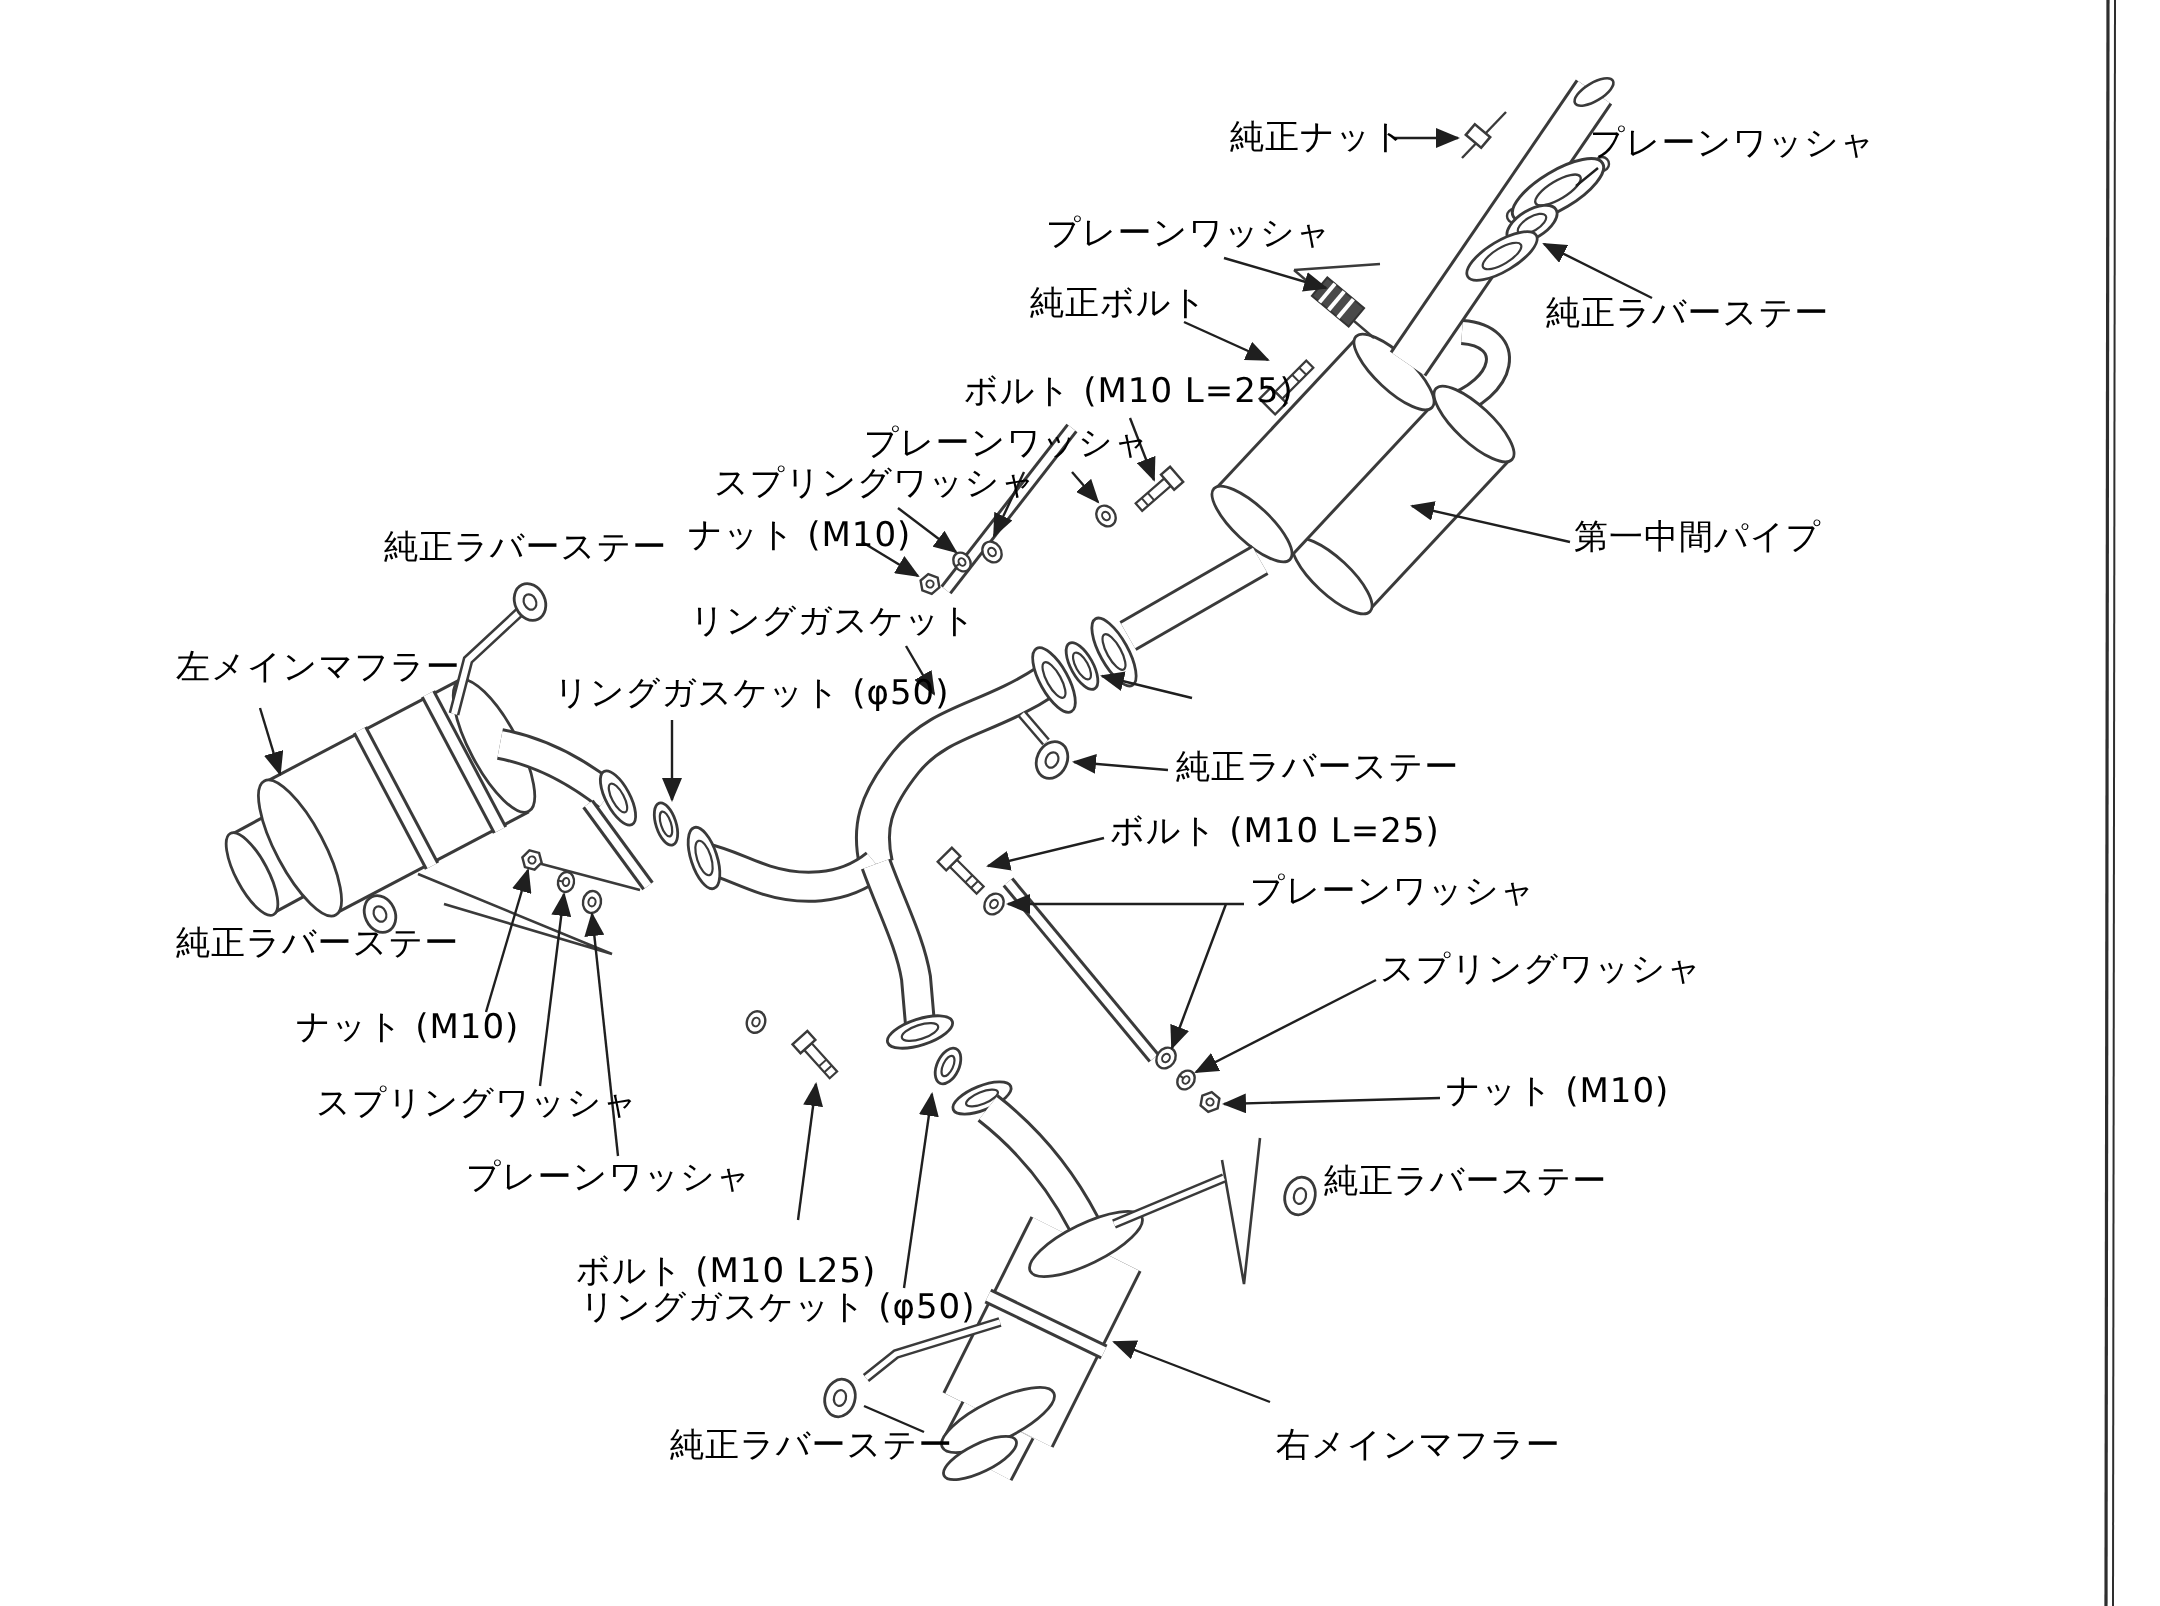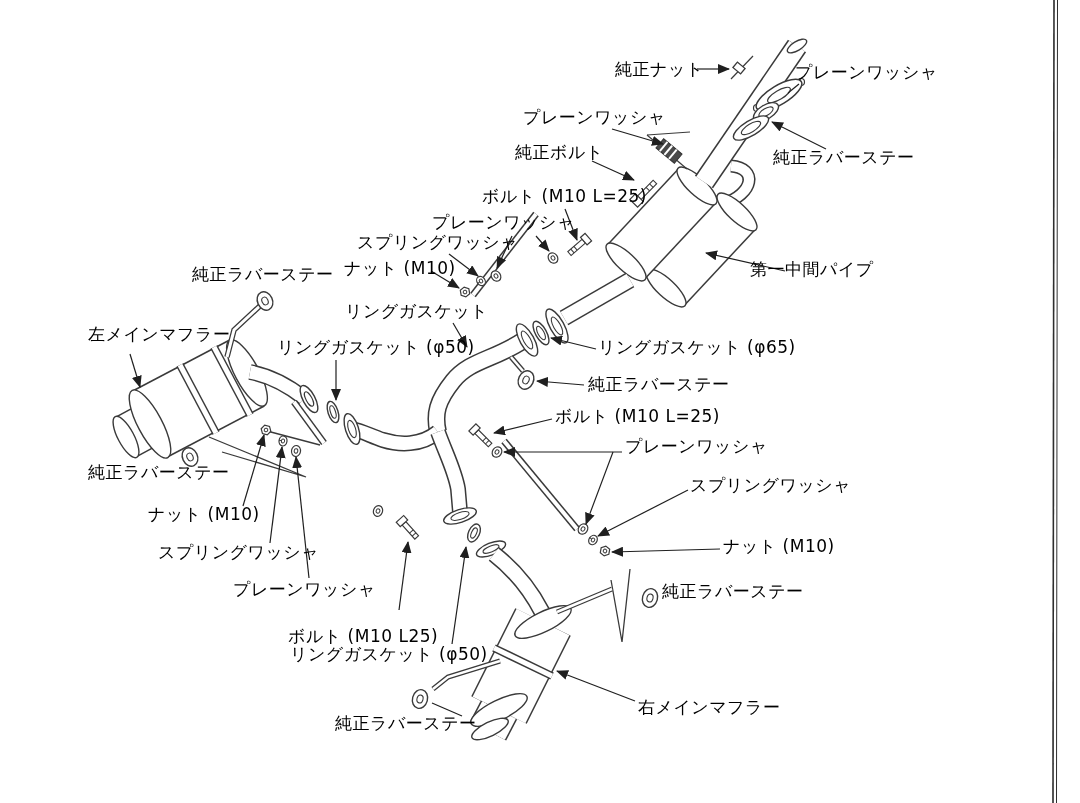--- a/index.html
+++ b/index.html
@@ -245,30 +245,29 @@
 <div class="lbl" style="left:515px;top:143px">純正ボルト</div>
 <div class="lbl" style="left:773px;top:148px">純正ラバーステー</div>
 <div class="lbl" style="left:482px;top:187px">ボルト (M10 L=25)</div>
 <div class="lbl" style="left:432px;top:213px">プレーンワッシャ</div>
 <div class="lbl" style="left:357px;top:233px">スプリングワッシャ</div>
 <div class="lbl" style="left:344px;top:259px">ナット (M10)</div>
 <div class="lbl" style="left:192px;top:265px">純正ラバーステー</div>
 <div class="lbl" style="left:345px;top:302px">リングガスケット</div>
 <div class="lbl" style="left:88px;top:325px">左メインマフラー</div>
 <div class="lbl" style="left:277px;top:338px">リングガスケット (φ50)</div>
-<div class="lbl" style="left:750px;top:260px">第一中間パイプ</div>
-<div class="lbl" style="left:598px;top:338px">リングガスケット (φ65)</div>
+<div class="lbl" style="left:787px;top:260px">第一中間パイプ</div>
 <div class="lbl" style="left:588px;top:375px">純正ラバーステー</div>
 <div class="lbl" style="left:555px;top:407px">ボルト (M10 L=25)</div>
 <div class="lbl" style="left:625px;top:437px">プレーンワッシャ</div>
 <div class="lbl" style="left:88px;top:463px">純正ラバーステー</div>
 <div class="lbl" style="left:690px;top:476px">スプリングワッシャ</div>
 <div class="lbl" style="left:148px;top:505px">ナット (M10)</div>
 <div class="lbl" style="left:723px;top:537px">ナット (M10)</div>
 <div class="lbl" style="left:158px;top:543px">スプリングワッシャ</div>
 <div class="lbl" style="left:233px;top:580px">プレーンワッシャ</div>
 <div class="lbl" style="left:662px;top:582px">純正ラバーステー</div>
 <div class="lbl" style="left:288px;top:627px">ボルト (M10 L25)</div>
 <div class="lbl" style="left:290px;top:645px">リングガスケット (φ50)</div>
-<div class="lbl" style="left:638px;top:698px">右メインマフラー</div>
+<div class="lbl" style="left:638px;top:714px">右メインマフラー</div>
 <div class="lbl" style="left:335px;top:714px">純正ラバーステー</div>
 
 </div>
 
 </body></html>

